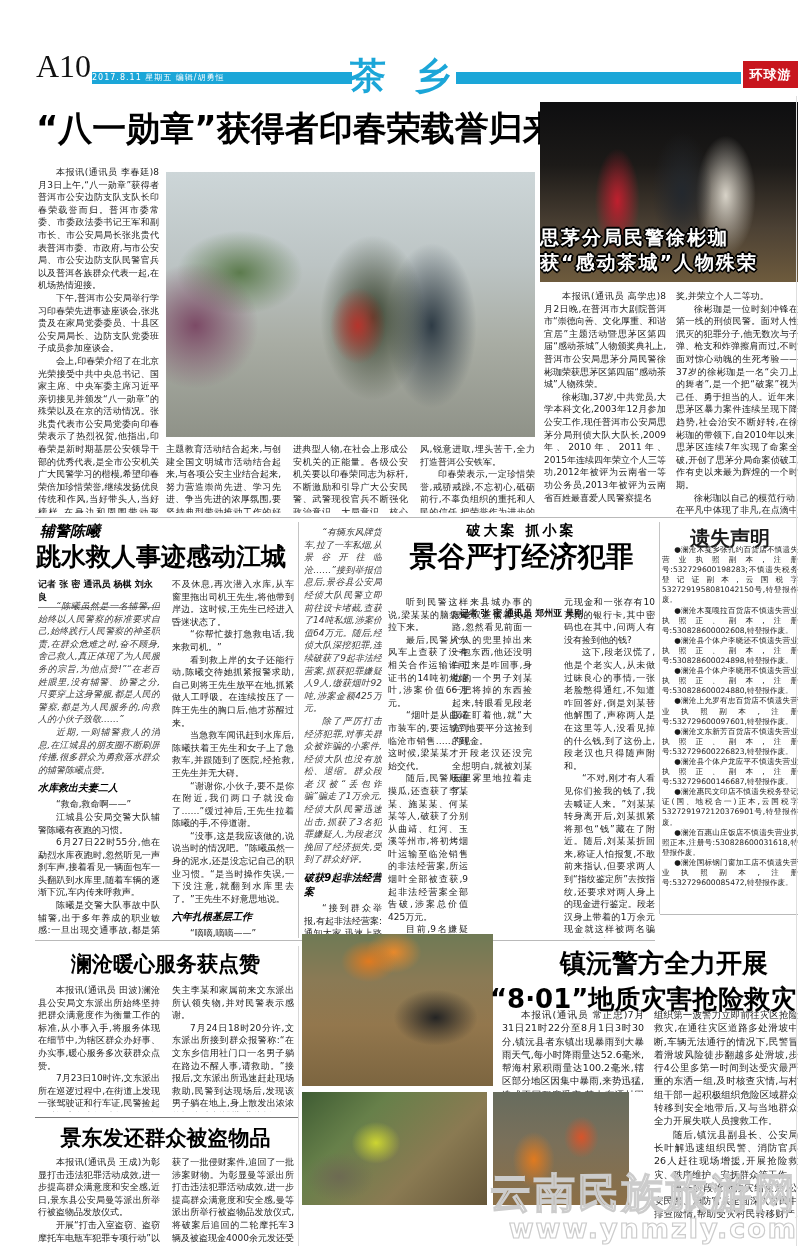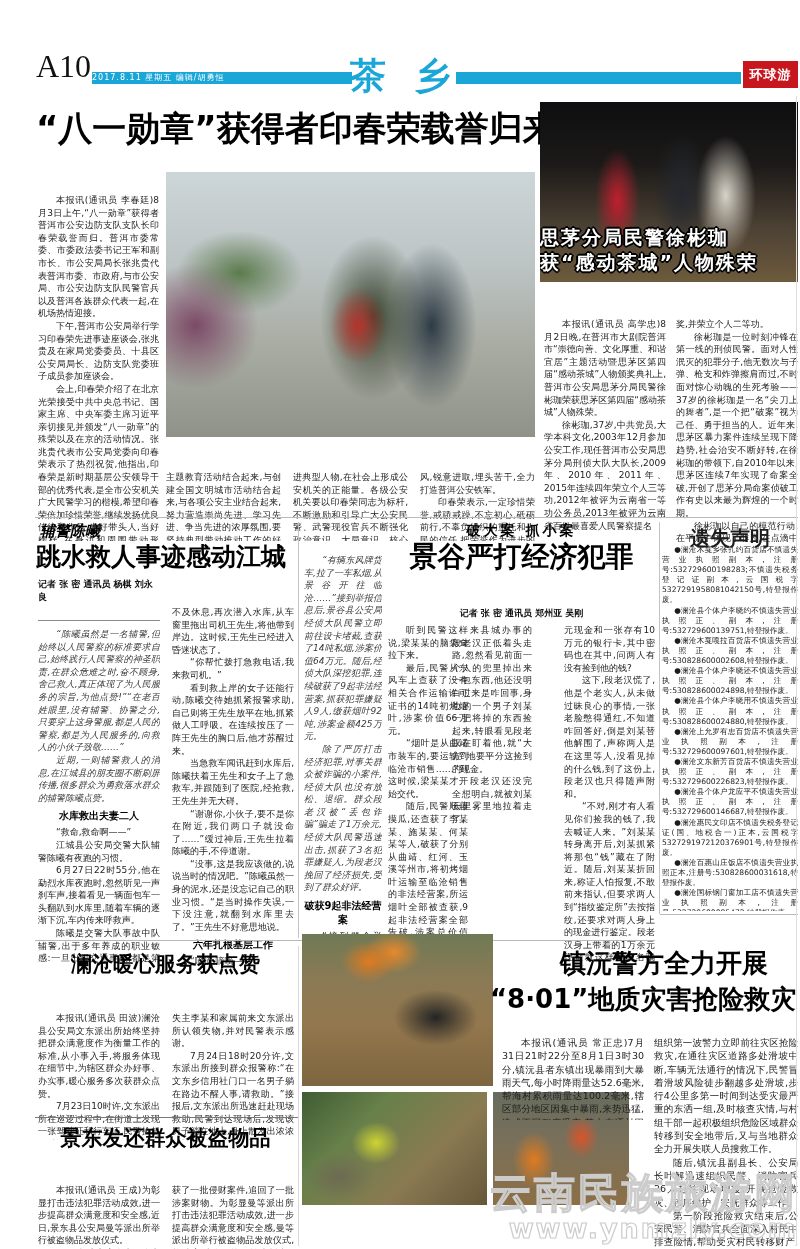--- a/index.html
+++ b/index.html
@@ -11,25 +11,25 @@
   .hbar{height:12px;background:#1ba6d8;top:72px;}
   .hbar .dateline{color:#fff;font-size:8px;line-height:12px;letter-spacing:1px;white-space:nowrap;}
   .section-title{left:350px;top:52px;width:104px;text-align:center;font-size:36px;font-weight:bold;
                  color:#1ba6d8;letter-spacing:8px;white-space:nowrap;}
   .masthead{left:743px;top:61px;width:55px;height:27px;background:#c8161e;color:#fff;font-size:13px;
             font-weight:bold;text-align:center;line-height:27px;letter-spacing:1px;}
   
   .h-main{font-weight:800;color:#000;white-space:nowrap;}
   .byline{font-size:9px;font-weight:bold;color:#111;}
   
-  .body{font-size:9px;line-height:1.4;text-align:justify;color:#1c1c1c;overflow:hidden;margin-top:28px;}
+  .body{font-size:9px;line-height:1.4;text-align:justify;color:#1c1c1c;overflow:hidden;}
   .body p{margin:0;text-indent:2em;}
   .body p.cont{text-indent:0;}
   .body p.quote{font-style:italic;color:#3a3a3a;text-indent:2em;}
-  .body h4.sub{margin:5px 0 3px;font-size:10px;text-align:center;color:#000;}
+  .body h4.sub{margin:5px 0 3px;font-size:10px;color:#000;font-style:italic;}
   
   .hrule{height:1px;background:#b9b9b9;}
   .vrule{width:1px;background:#c4c4c4;}
   
   .photo{overflow:hidden;}
   .ph-ceremony{background:
      radial-gradient(ellipse 40px 55px at 52% 58%,#b5342c 0%,rgba(181,52,44,0) 70%),
      radial-gradient(ellipse 70px 110px at 56% 55%,#37422e 0%,rgba(55,66,46,0) 75%),
      radial-gradient(ellipse 60px 110px at 72% 58%,#2e3b45 0%,rgba(46,59,69,0) 75%),
      radial-gradient(ellipse 90px 90px at 8% 58%,#7c4a66 0%,rgba(124,74,102,0) 70%),
@@ -111,21 +111,21 @@
   <div class="abs body" style="left:676px;top:290px;width:122px;height:224px;">
       <p class="cont">奖,并荣立个人二等功。</p>
       <p>徐彬珈是一位时刻冲锋在第一线的刑侦民警。面对人性泯灭的犯罪分子,他无数次与子弹、枪支和炸弹擦肩而过,不时面对惊心动魄的生死考验——37岁的徐彬珈是一名“尖刀上的舞者”,是一个把“破案”视为己任、勇于担当的人。近年来,思茅区暴力案件连续呈现下降趋势,社会治安不断好转,在徐彬珈的带领下,自2010年以来,思茅区连续7年实现了命案全破,开创了思茅分局命案侦破工作有史以来最为辉煌的一个时期。</p>
       <p>徐彬珈以自己的模范行动,在平凡中体现了非凡,在点滴中体现了崇高,生动诠释了敬业奉献的道德内涵,集中体现了社会主义核心价值观的实质,他在获奖感言中说:“感谢大家给我的鼓励,但今天的荣誉属于我的战友们,属于我们普洱市战斗在一线的公安民警们。”</p>
     </div>
 
   <div class="abs hrule" style="left:35px;top:517px;width:763px;"></div>
 
   <div class="abs kicker-script" style="left:40px;top:522px;">辅警陈曦</div>
   <div class="abs h-main" style="left:36px;top:540px;font-size:25px;">跳水救人事迹感动江城</div>
-  <div class="abs byline" style="left:38px;top:578px;width:122px;border-bottom:1px solid #8a8a8a;padding-bottom:16px;">记者 张 密 通讯员 杨棋 刘永良</div>
+  <div class="abs byline" style="left:38px;top:578px;width:122px;border-bottom:1px solid #8a8a8a;padding-bottom:3px;">记者 张 密 通讯员 杨棋 刘永良</div>
   <div class="abs body" style="left:38px;top:600px;width:122px;height:338px;">
       <p class="quote">“陈曦虽然是一名辅警,但始终以人民警察的标准要求自己,始终践行人民警察的神圣职责,在群众危难之时,奋不顾身,舍己救人,真正体现了为人民服务的宗旨,为他点赞!”“在老百姓眼里,没有辅警、协警之分,只要穿上这身警服,都是人民的警察,都是为人民服务的,向救人的小伙子致敬……”</p>
       <p class="quote">近期,一则辅警救人的消息,在江城县的朋友圈不断刷屏传播,很多群众为勇救落水群众的辅警陈曦点赞。</p>
       <h4 class="sub">水库救出夫妻二人</h4>
       <p>“救命,救命啊——”</p>
       <p>江城县公安局交警大队辅警陈曦有夜跑的习惯。</p>
       <p>6月27日22时55分,他在勐烈水库夜跑时,忽然听见一声刹车声,接着看见一辆面包车一头翻趴到水库里,随着车辆的逐渐下沉,车内传来呼救声。</p>
       <p>陈曦是交警大队事故中队辅警,出于多年养成的职业敏感:一旦出现交通事故,都是第一时间迅速赶往事故现场。所以,立即翻身冲向出事地点。</p>
     </div>
   <div class="abs body" style="left:172px;top:578px;width:122px;height:360px;">
@@ -164,21 +164,20 @@
   <div class="abs body" style="left:564px;top:596px;width:91px;height:342px;">
       <p class="cont">元现金和一张存有10万元的银行卡,其中密码也在其中,问两人有没有捡到他的钱?</p>
       <p>这下,段老汉慌了,他是个老实人,从未做过昧良心的事情,一张老脸憋得通红,不知道咋回答好,倒是刘某替他解围了,声称两人是在这里等人,没看见掉的什么钱,到了这份上,段老汉也只得随声附和。</p>
       <p>“不对,刚才有人看见你们捡我的钱了,我去喊证人来。”刘某某转身离开后,刘某抓紧将那包“钱”藏在了附近。随后,刘某某折回来,称证人怕报复,不敢前来指认,但要求两人到“指纹鉴定所”去按指纹,还要求对两人身上的现金进行鉴定。段老汉身上带着的1万余元现金就这样被两名骗子“鉴定”走了。</p>
     </div>
 
   <div class="abs vrule" style="left:659px;top:522px;height:392px;"></div>
   <div class="abs" style="left:662px;top:525px;width:136px;text-align:center;font-size:20px;font-weight:bold;">遗失声明</div>
   <div class="abs notices" style="left:662px;top:545px;width:136px;height:366px;">
       <p>●澜沧木戛乡张扎约百货店不慎遗失营业执照副本,注册号:532729600198283;不慎遗失税务登记证副本,云国税字5327291958081042150号,特登报作废。</p>
-      <p>●澜沧县个体户李晓约不慎遗失营业执照正、副本,注册号:532729600139751,特登报作废。</p>
       <p>●澜沧木戛嘎拉百货店不慎遗失营业执照正、副本,注册号:530828600002608,特登报作废。</p>
       <p>●澜沧县个体户李晓还不慎遗失营业执照正、副本,注册号:530828600024898,特登报作废。</p>
       <p>●澜沧县个体户李晓用不慎遗失营业执照正、副本,注册号:530828600024880,特登报作废。</p>
       <p>●澜沧上允罗有忠百货店不慎遗失营业执照副本,注册号:532729600097601,特登报作废。</p>
       <p>●澜沧文东新芳百货店不慎遗失营业执照正、副本,注册号:532729600226823,特登报作废。</p>
       <p>●澜沧县个体户龙应平不慎遗失营业执照正、副本,注册号:532729600146687,特登报作废。</p>
       <p>●澜沧惠民文印店不慎遗失税务登记证(国、地税合一)正本,云国税字5327291972120376901号,特登报作废。</p>
       <p>●澜沧百惠山庄饭店不慎遗失营业执照正本,注册号:530828600031618,特登报作废。</p>
       <p>●澜沧国标钢门窗加工店不慎遗失营业执照副本,注册号:532729600085472,特登报作废。</p>
     </div>

